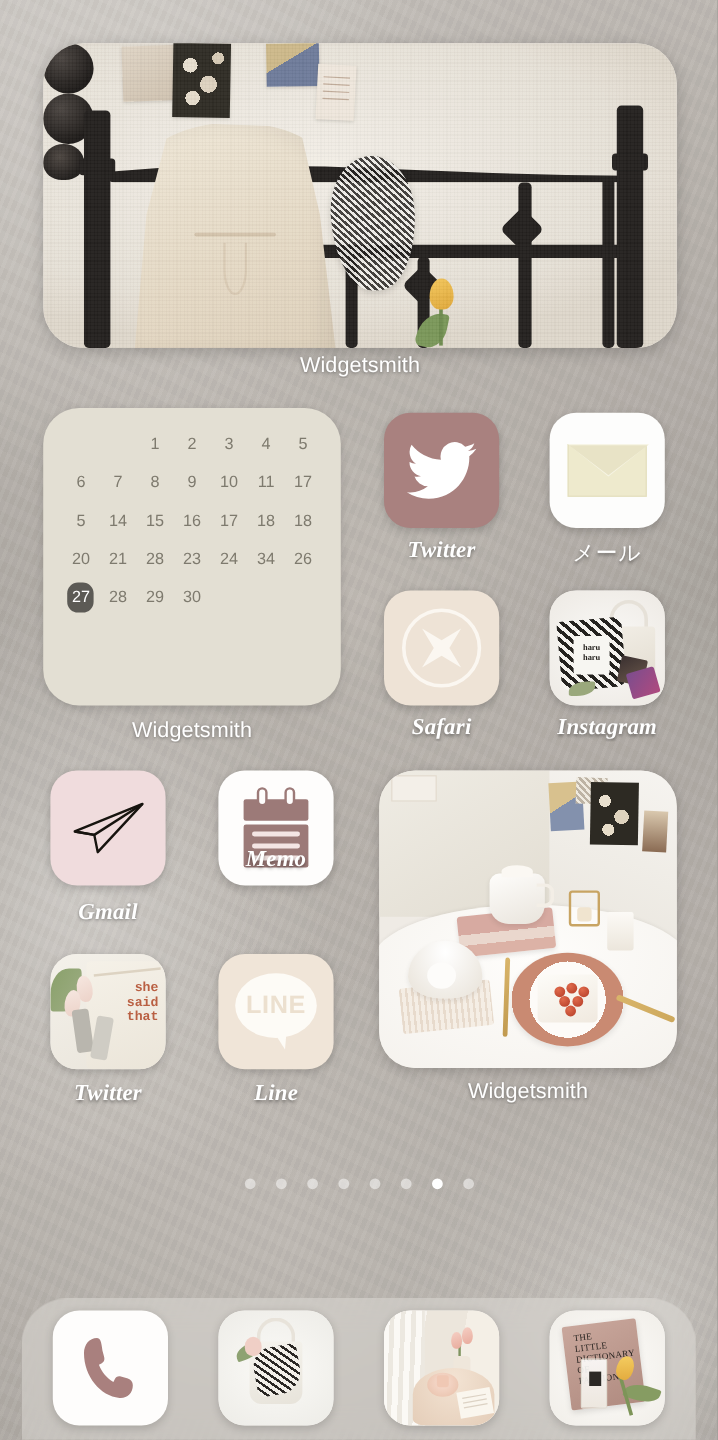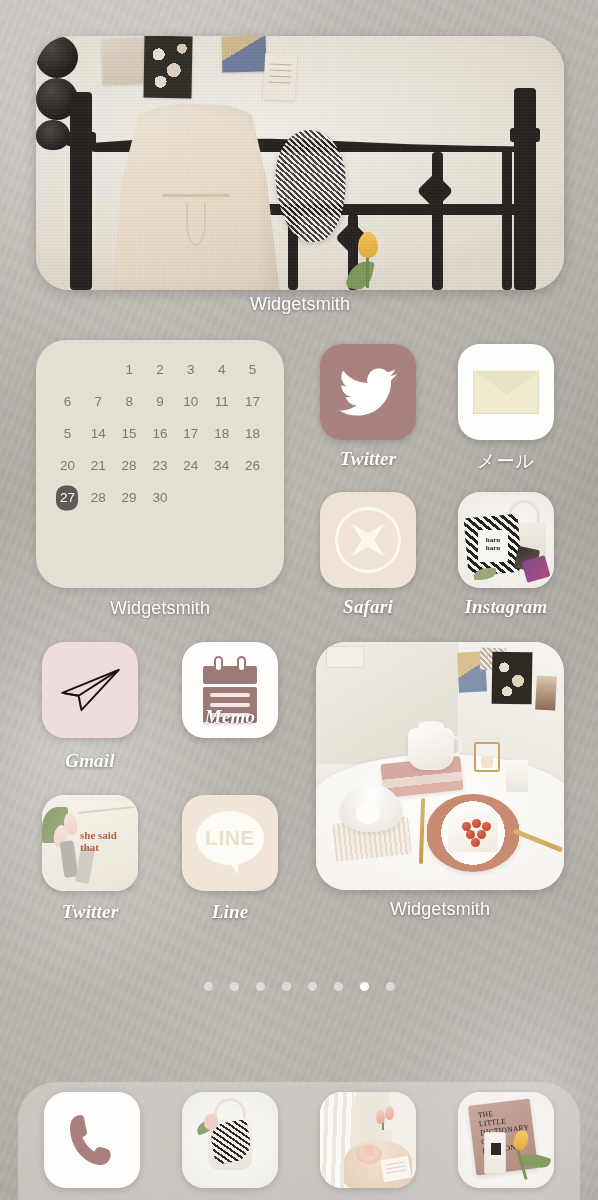--- a/index.html
+++ b/index.html
@@ -274,23 +274,23 @@
   .ring.r1 { left: 32px; }
   .ring.r2 { left: 55px; }
   .pad-line { position: absolute; left: 28px; width: 40px; height: 3.5px; background: #f4e5e4; border-radius: 2px; }
   .pad-line.l1 { top: 51px; } .pad-line.l2 { top: 61px; } .pad-line.l3 { top: 71px; }
   
   #ic-setting { left: 42px; top: 795px; background: #efece6; }
   .st-photo { position: absolute; inset: 0; background: linear-gradient(150deg,#f4f1ea,#e9e4da); }
   .st-bag { position: absolute; right: 0; top: 6px; width: 66px; height: 90px;
             background: linear-gradient(160deg,#f5f1e8,#ebe5d9); border-radius: 4px 0 0 4px; }
   .st-seam { position: absolute; right: 4px; top: 14px; width: 56px; height: 1.5px; background: #ddd3c2; transform: rotate(-6deg); }
-  .st-text { position: absolute; right: 6px; top: 34px; width: 52px;
-             font-family: Liberation Serif, serif; font-weight: 700; font-size: 11px; line-height: 12px;
-             color: #b95f42; text-align: left; }
+  .st-text { position: absolute; right: 6px; top: 23px; width: 52px;
+             font-family: Liberation Mono, monospace; font-weight: 700; font-size: 11px; line-height: 12px;
+             color: #b95f42; text-align: right; }
   .st-tulip { position: absolute; width: 13px; height: 22px; border-radius: 50% 50% 44% 44%;
               background: linear-gradient(160deg,#f6e7e0,#ecd2c8); }
   .st-tulip.t1 { left: 22px; top: 18px; transform: rotate(-8deg); }
   .st-tulip.t2 { left: 12px; top: 30px; transform: rotate(8deg); }
   .st-greens { position: absolute; left: 0px; top: 12px; width: 26px; height: 36px;
                background: linear-gradient(120deg,#89a06a,#9fae85); border-radius: 60% 10% 60% 10%; }
   .st-bottle { position: absolute; width: 14px; height: 36px; background: #b9b6ae; border-radius: 3px; }
   .st-bottle.b1 { left: 20px; top: 46px; transform: rotate(-8deg); }
   .st-bottle.b2 { left: 36px; top: 52px; transform: rotate(10deg); background: #cfccc4; }
   

